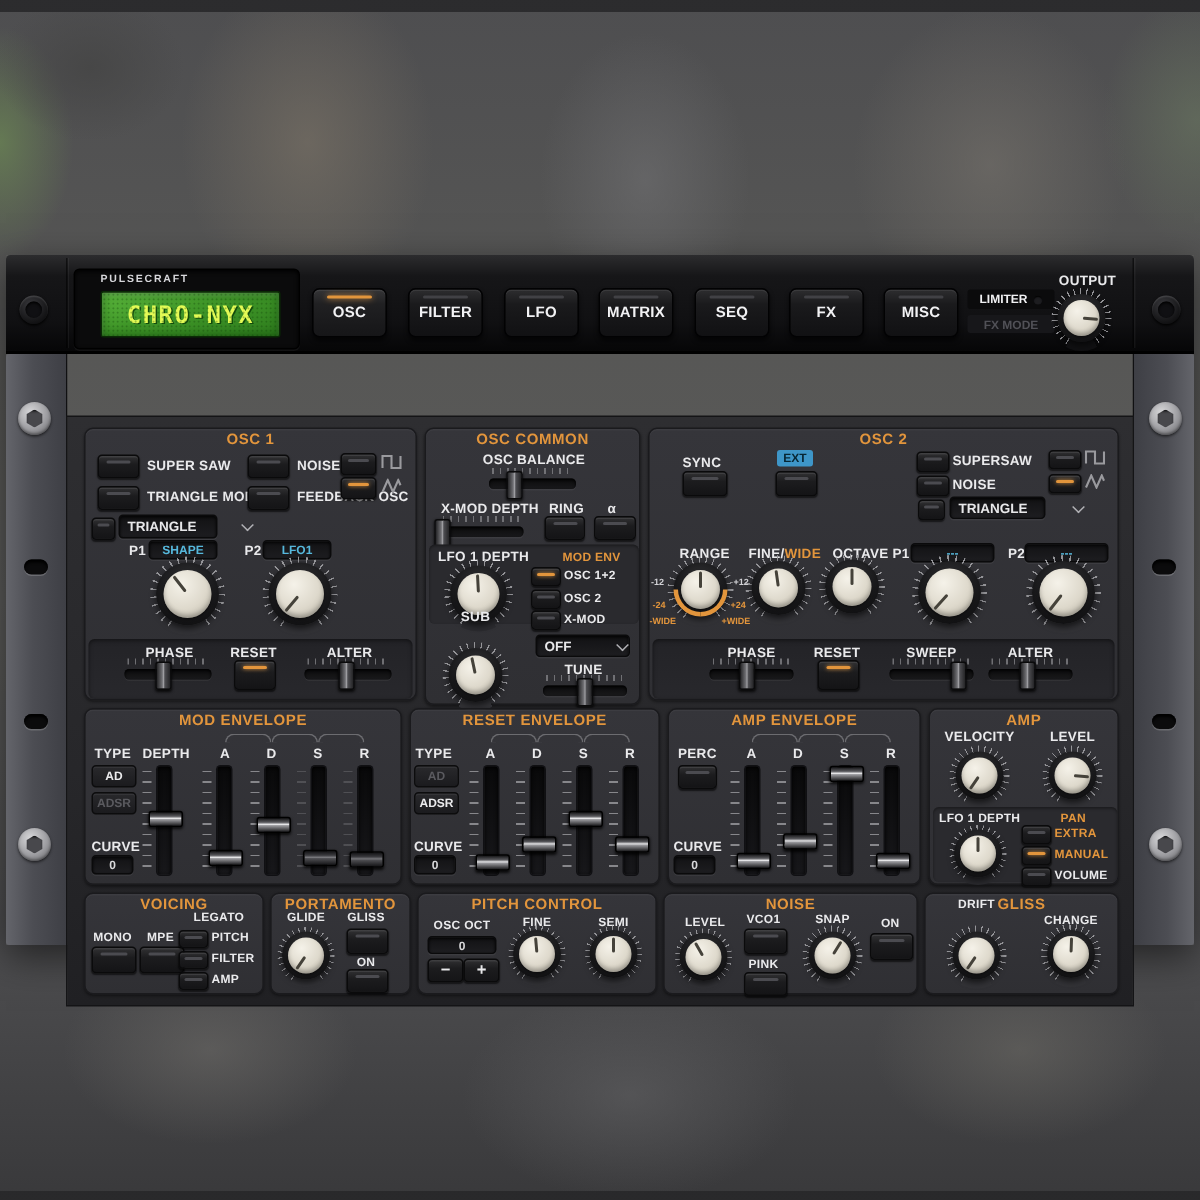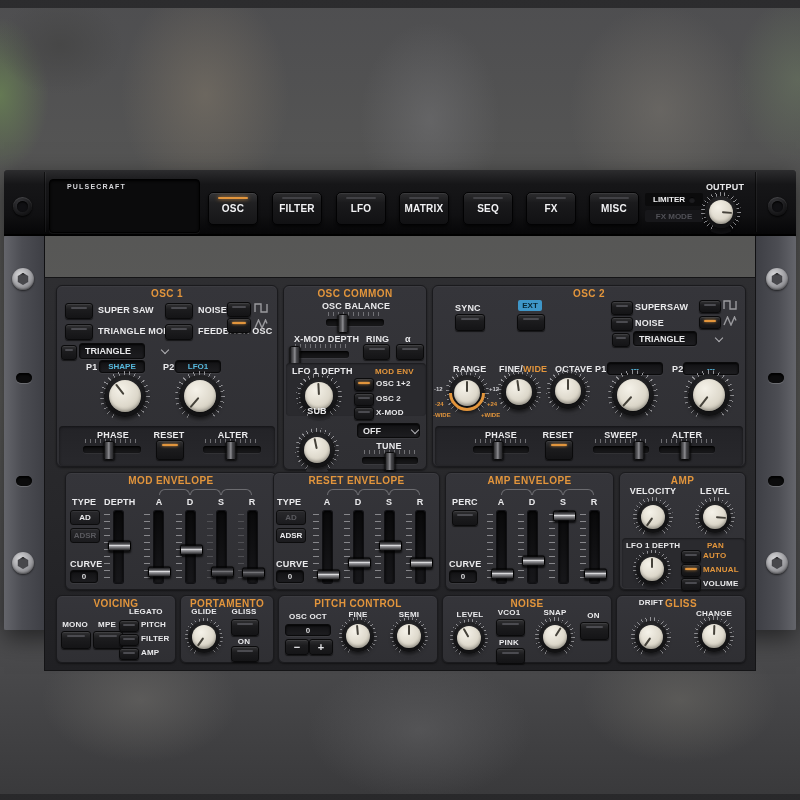--- a/index.html
+++ b/index.html
@@ -142,20 +142,21 @@
 <div id="unit">
 
   <div id="hdr">
     <div class="seam" style="left:40px"></div>
     <div class="seam" style="left:751px"></div>
     <div class="dscrew" style="left:9px;top:27px"></div>
     <div class="dscrew" style="left:764px;top:27px"></div>
 
     <div id="lcdbezel">
       <div id="brand">PULSECRAFT</div>
+      <div id="lcd">CHRO-NYX</div>
     </div>
 
     <div class="tab on" style="left:204px">OSC</div>
     <div class="tab" style="left:268px">FILTER</div>
     <div class="tab" style="left:332px">LFO</div>
     <div class="tab" style="left:395px">MATRIX</div>
     <div class="tab" style="left:459px">SEQ</div>
     <div class="tab" style="left:522px">FX</div>
     <div class="tab" style="left:585px">MISC</div>
 
@@ -402,21 +403,21 @@
               <i class="hhandle"></i>
             </div>
         <div class="lbl c" style="left:234px;top:144px;width:40px">ALTER</div>
         <div class="hsl" style="left:226px;top:153px;width:56px;--p:46%">
               <i class="hticks"></i>
               <i class="htrack"></i>
               <i class="hhandle"></i>
             </div>
       </div>
 
-      <div class="sec" style="left:20px;top:194px;width:212px;height:118px">
+      <div class="sec" style="left:11px;top:194px;width:212px;height:118px">
         <div class="st">MOD ENVELOPE</div>
         <div class="lbl" style="left:6px;top:24px">TYPE</div>
         <div class="selbox" style="left:4px;top:37px;width:30px;height:15px">AD</div>
         <div class="selbox dim" style="left:4px;top:55px;width:30px;height:15px">ADSR</div>
         <div class="lbl" style="left:38px;top:24px">DEPTH</div>
         <div class="vsl" style="left:38px;top:38px;height:72px;--p:49%">
               <i class="vticks"></i>
               <i class="vgroove"></i>
               <i class="vhandle"></i>
             </div>
@@ -544,21 +545,21 @@
         <div class="lbl sm" style="left:6px;top:68px">LFO 1 DEPTH</div>
         <div class="knob k38" style="left:13px;top:77px;width:38px;height:38px;--a:0deg;--bg:#2a2a2e">
           <i class="ticks"></i>
               <i class="gap"></i>
               <i class="kbody"></i>
               <i class="kcap"></i>
               <i class="kptr"></i>
         </div>
         <div class="lbl or sm" style="left:87px;top:68px">PAN</div>
         <div class="tg" style="left:61px;top:77px;width:18px;height:11px"></div>
-        <div class="lbl or sm" style="left:83px;top:78px">AUTO</div>
+        <div class="lbl or sm" style="left:83px;top:78px">EXTRA</div>
         <div class="tg on" style="left:61px;top:91px;width:18px;height:11px"></div>
         <div class="lbl or sm" style="left:83px;top:92px">MANUAL</div>
         <div class="tg" style="left:61px;top:105px;width:18px;height:11px"></div>
         <div class="lbl sm" style="left:83px;top:106px">VOLUME</div>
       </div>
 
       <div class="sec" style="left:11px;top:317px;width:120px;height:68px">
         <div class="st">VOICING</div>
         <div class="lbl c sm" style="left:4px;top:24px;width:28px">MONO</div>
         <div class="tg" style="left:4px;top:35px;width:28px;height:16px"></div>

